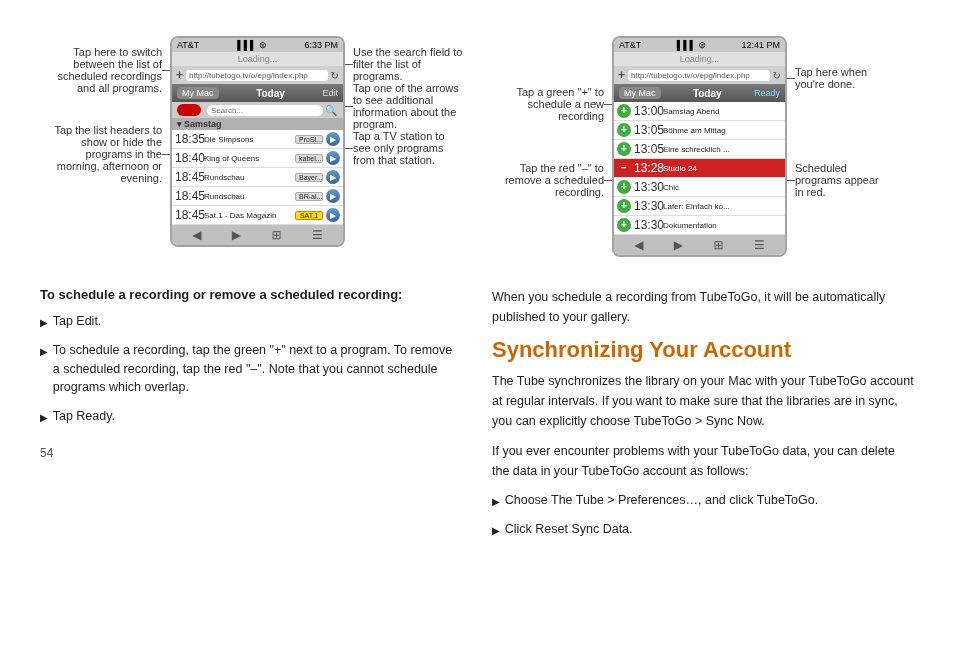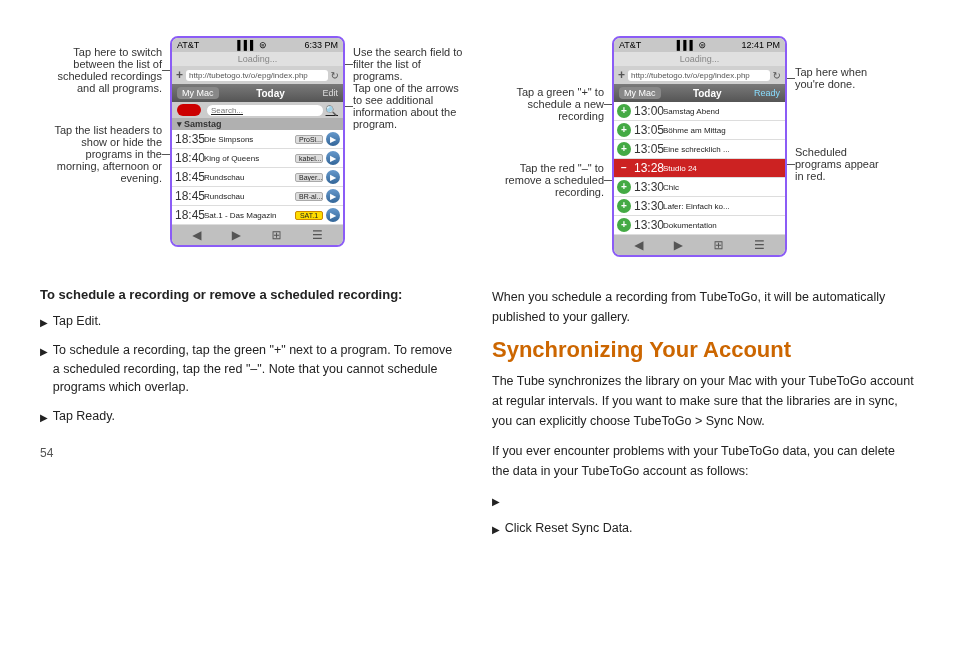--- a/index.html
+++ b/index.html
@@ -58,21 +58,21 @@
       height: 1px;
       background: #555;
     }
 
     .phone-container {
       position: relative;
       width: 175px;
     }
 
     .phone {
-      border: 2px solid #8b5cf6;
+      border: 2px solid #a3a3a3;
       border-radius: 8px;
       overflow: hidden;
       background: #f0f0f0;
       width: 175px;
       font-size: 10px;
     }
 
     .phone-status-bar {
       background: #c8c8c8;
       display: flex;
@@ -145,21 +145,20 @@
       font-size: 9px;
       color: #ddd;
     }
 
     .phone-search-bar {
       background: #ccc;
       padding: 2px 5px;
       display: flex;
       align-items: center;
       gap: 3px;
-      text-decoration: underline;
     }
 
     .phone-search-bar input {
       flex: 1;
       border-radius: 8px;
       border: none;
       padding: 1px 4px;
       font-size: 8px;
       background: #fff;
     }
@@ -313,21 +312,21 @@
 
     .right-phone-annotations-right {
       width: 100px;
       font-size: 11px;
       color: #333;
       text-align: left;
       padding-left: 8px;
       padding-top: 30px;
       display: flex;
       flex-direction: column;
-      gap: 56px;
+      gap: 72px;
     }
 
     
     .ann-line-left {
       position: relative;
     }
     .ann-line-left::after {
       content: '';
       position: absolute;
       right: -8px;
@@ -511,20 +510,23 @@
         </div>
       </div>
 
       <div class="right-annotations">
         <div class="right-ann-block">
           <span>Use the search field to filter the list of programs.</span>
         </div>
         <div class="right-ann-block">
           <span>Tap one of the arrows to see additional information about the program.</span>
         </div>
+        <div class="right-ann-block">
+          <span>Tap a TV station to see only programs from that station.</span>
+        </div>
       </div>
 
     </div>
 
     <div class="right-area">
 
       <div class="right-phone-annotations-left">
         <div class="ann-line-left">
           <span>Tap a green "+" to schedule a new recording</span>
         </div>
@@ -639,20 +641,21 @@
     <div class="bottom-right">
       <p class="paragraph">When you schedule a recording from TubeToGo, it will be automatically published to your gallery.</p>
 
       <h2 class="section-title">Synchronizing Your Account</h2>
 
       <p class="paragraph">The Tube synchronizes the library on your Mac with your TubeToGo account at regular intervals. If you want to make sure that the libraries are in sync, you can explicitly choose TubeToGo &gt; Sync Now.</p>
       <p class="paragraph">If you ever encounter problems with your TubeToGo data, you can delete the data in your TubeToGo account as follows:</p>
 
       <div class="bullet-item">
         <span class="bullet-arrow">▶</span>
+        <span>Choose The Tube &gt; Preferences…, and click TubeToGo.</span>
       </div>
       <div class="bullet-item">
         <span class="bullet-arrow">▶</span>
         <span>Click Reset Sync Data.</span>
       </div>
     </div>
 
   </div>
 </div>
 

